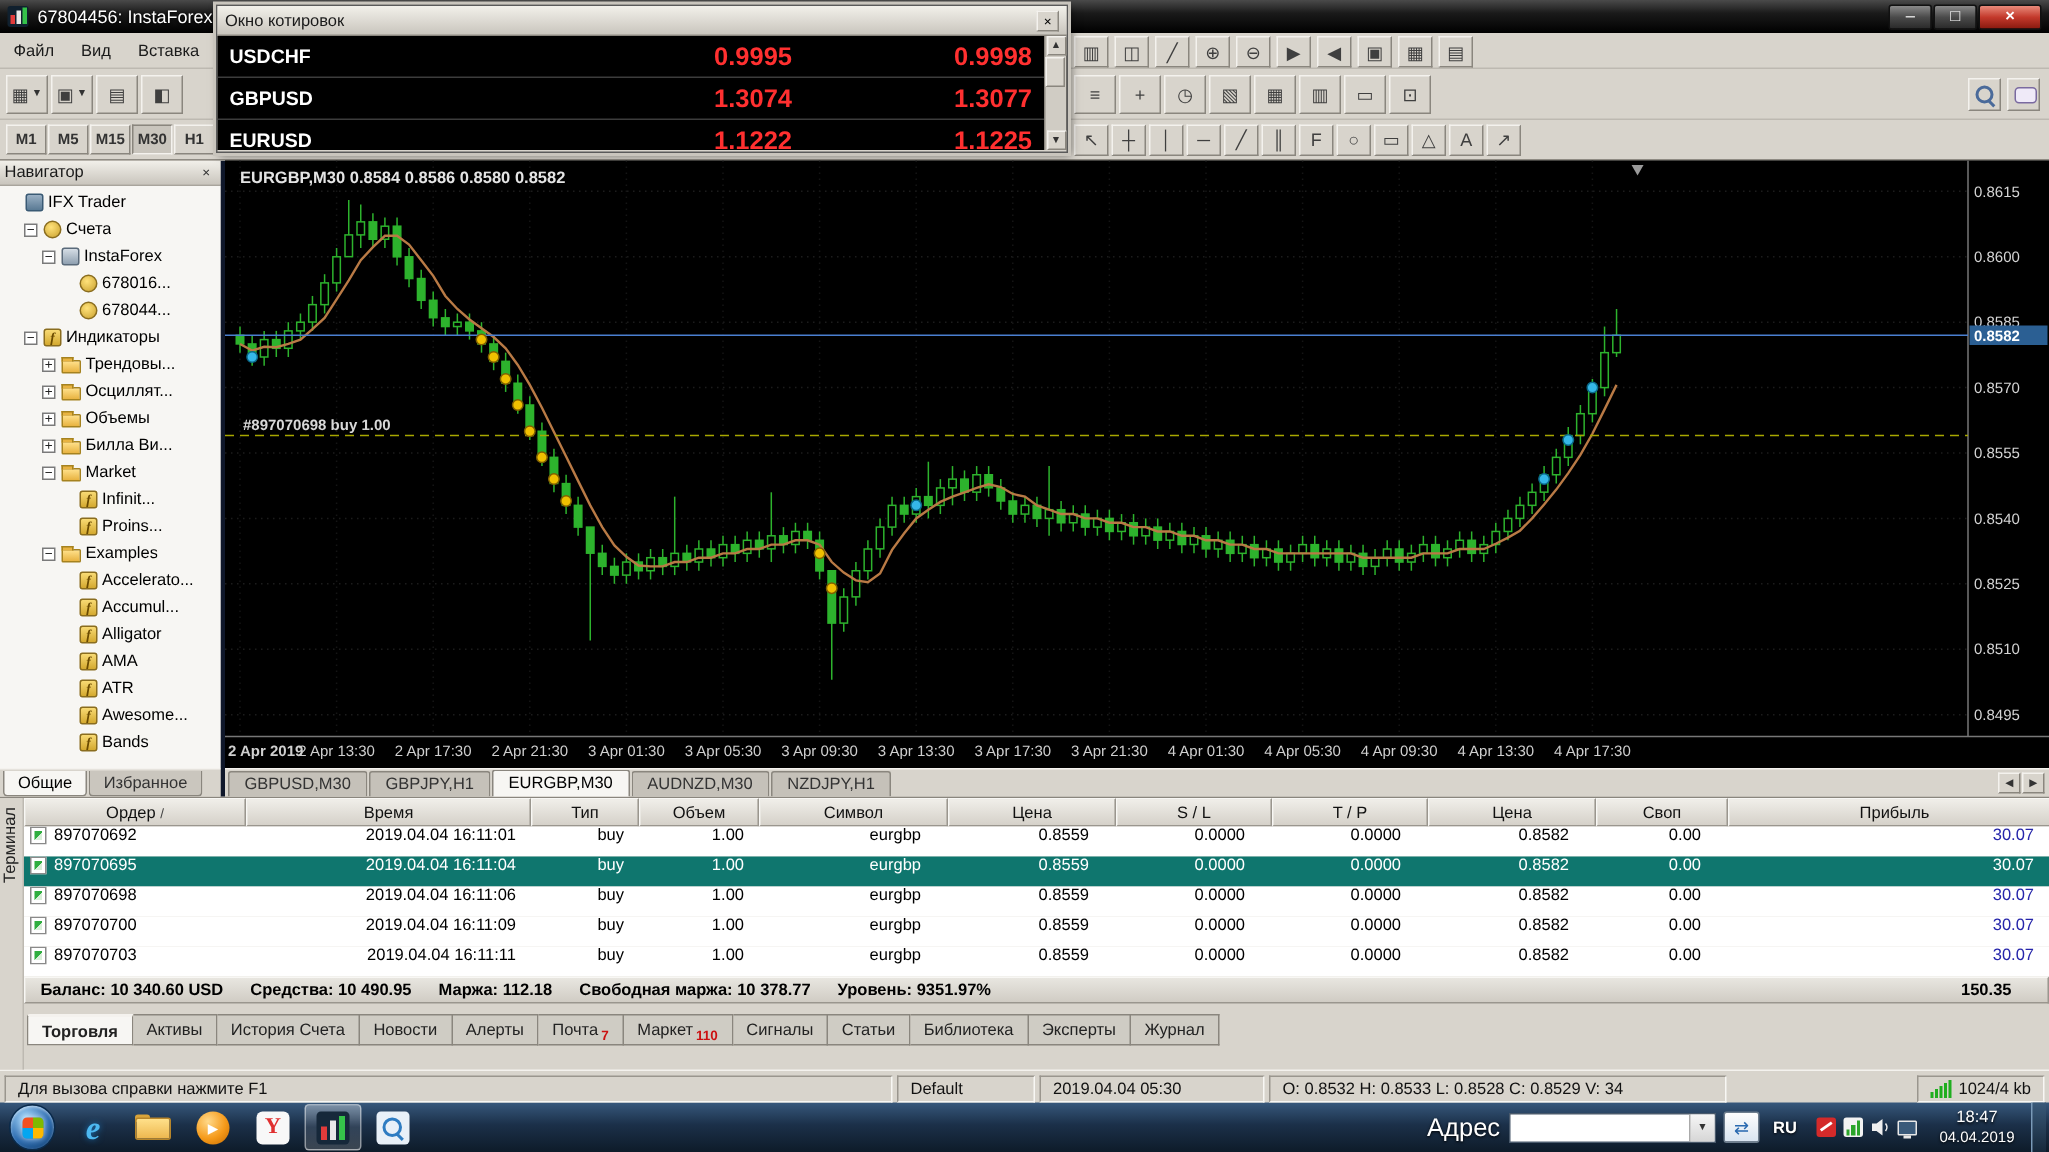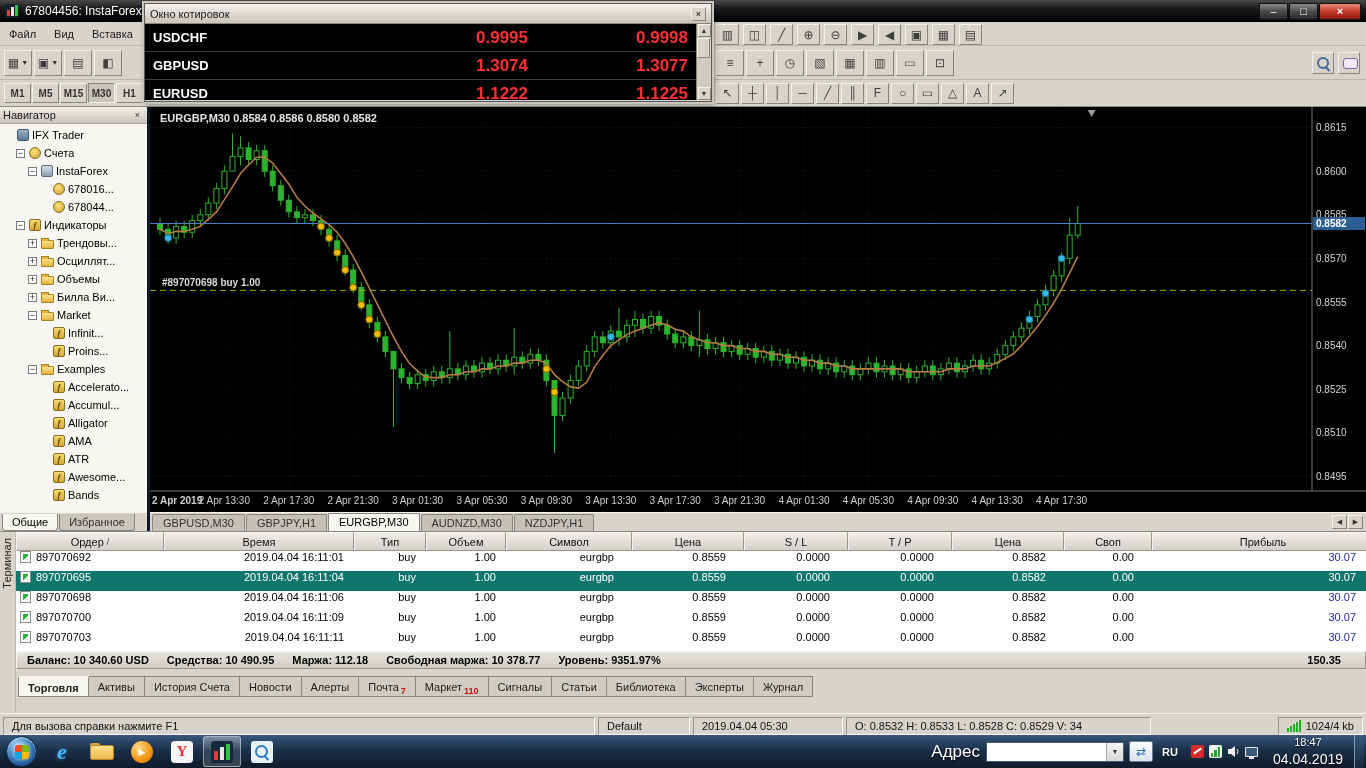--- a/index.html
+++ b/index.html
@@ -159,21 +159,21 @@
   .tb-lang{color:#fff;font-weight:bold;font-size:11px;padding:0 7px;text-shadow:0 1px 2px #000}
   .tray{display:flex;align-items:center;gap:5px;padding:0 4px}
   .tr-mt4{width:13px;height:13px;background:#d42a2a;border-radius:2px;position:relative;display:block}
   .tr-mt4::after{content:"";position:absolute;left:2px;right:2px;top:5px;height:2px;background:#fff;transform:rotate(-35deg)}
   .tr-chart{width:13px;height:13px;background:#f2f2f2;border-radius:2px;display:flex;align-items:flex-end;gap:1px;padding:1px 2px}
   .tr-chart i{flex:1;background:#2aa52a;display:block}
   .tr-chart i:nth-child(1){height:4px}.tr-chart i:nth-child(2){height:7px}.tr-chart i:nth-child(3){height:10px}
   .tr-net{width:13px;height:10px;border:1px solid #e8e8e8;border-radius:1px;background:#3a5a7a;position:relative;display:block}
   .tr-net::after{content:"";position:absolute;left:3px;bottom:-3px;width:5px;height:2px;background:#e8e8e8}
   .tb-clock{color:#fff;text-align:center;line-height:1.3;font-size:11px;padding:0 9px;text-shadow:0 1px 2px #000}
-  .tb-clock .dt{font-size:14px}
+  .tb-clock .dt{font-size:10px}
   .show-desktop{width:10px;height:33px;background:linear-gradient(#3a5a7a,#16283a);border-left:1px solid #7a9ab8}
 </style>
 </head>
 <body>
 
 <div class="screen">
 
   <div class="titlebar">
     <span class="app-icon">
         <i class="b1"></i>

